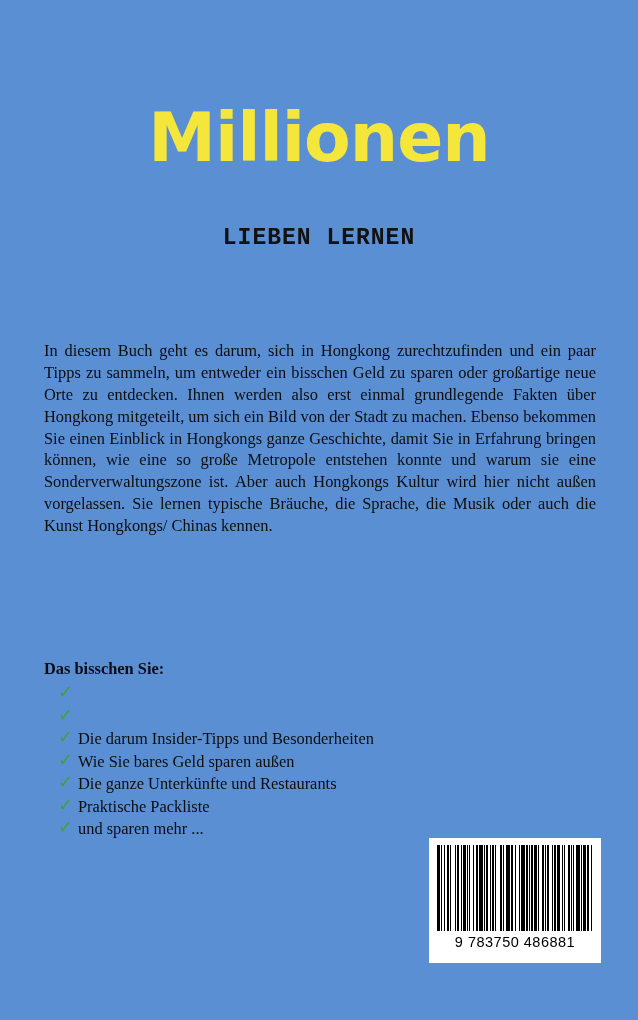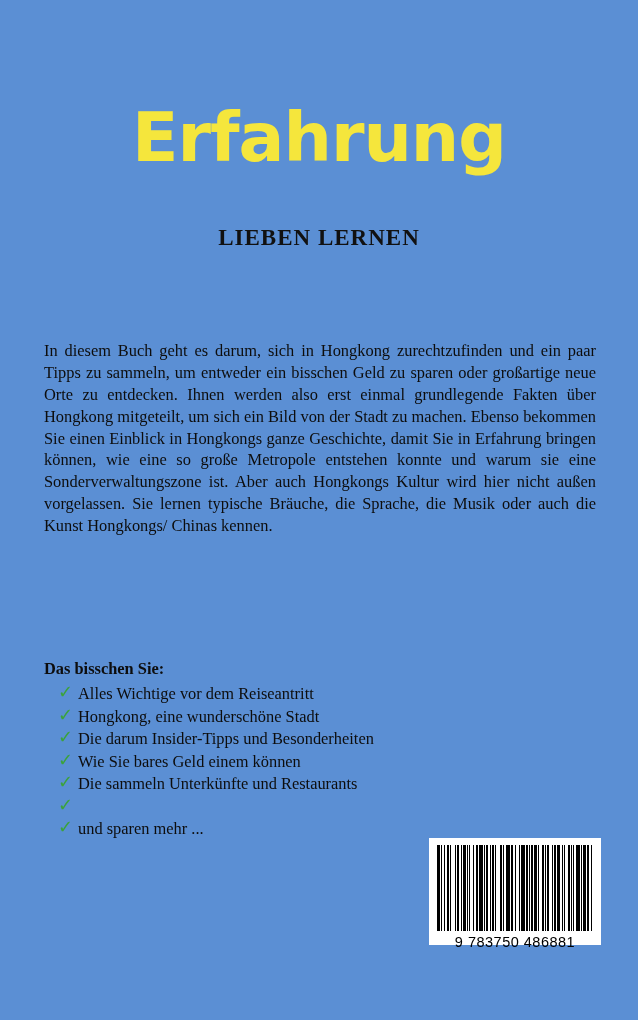--- a/index.html
+++ b/index.html
@@ -31,21 +31,21 @@
     line-height: 1;
     color: #f5e63c;
     letter-spacing: -1px;
   }
   .subtitle {
     position: absolute;
     top: 225px;
     left: 0;
     width: 638px;
     text-align: center;
-    font-family: Liberation Serif, serif;
+    font-family: Liberation Mono, monospace;
     font-weight: bold;
     font-size: 23px;
     letter-spacing: 1px;
     color: #111111;
   }
   .body-text {
     position: absolute;
     top: 340px;
     left: 44px;
     width: 552px;
@@ -90,21 +90,21 @@
   }
   .bullet-label {
     line-height: 21px;
   }
   
   .barcode-box {
     position: absolute;
     left: 429px;
     top: 838px;
     width: 172px;
-    height: 107px;
+    height: 125px;
     background: #ffffff;
     padding: 0;
   }
   .bars {
     position: absolute;
     left: 8px;
     top: 7px;
     width: 156px;
     height: 86px;
     display: flex;
@@ -125,52 +125,51 @@
     color: #000;
     text-align: center;
     white-space: nowrap;
   }
 </style>
 </head>
 <body>
 
 <div class="page">
 
-  <div class="title">Erfahrung</div>
+  <div class="title">Millionen</div>
   <div class="subtitle">LIEBEN LERNEN</div>
 
   <div class="body-text">
     <p>In diesem Buch geht es darum, sich in Hongkong zurechtzufinden und ein paar Tipps zu sammeln, um entweder ein bisschen Geld zu sparen oder großartige neue Orte zu entdecken. Ihnen werden also erst einmal grundlegende Fakten über Hongkong mitgeteilt, um sich ein Bild von der Stadt zu machen. Ebenso bekommen Sie einen Einblick in Hongkongs ganze Geschichte, damit Sie in Erfahrung bringen können, wie eine so große Metropole entstehen konnte und warum sie eine Sonderverwaltungszone ist. Aber auch Hongkongs Kultur wird hier nicht außen vorgelassen. Sie lernen typische Bräuche, die Sprache, die Musik oder auch die Kunst Hongkongs/ Chinas kennen.</p>
   </div>
 
   <div class="expect-heading">Das bisschen Sie:</div>
 
   <div class="bullets">
     <div class="bullet">
       <span class="check">✓</span>
-      <span class="bullet-label">Alles Wichtige vor dem Reiseantritt</span>
-    </div>
-    <div class="bullet">
-      <span class="check">✓</span>
-      <span class="bullet-label">Hongkong, eine wunderschöne Stadt</span>
+    </div>
+    <div class="bullet">
+      <span class="check">✓</span>
     </div>
     <div class="bullet">
       <span class="check">✓</span>
       <span class="bullet-label">Die darum Insider-Tipps und Besonderheiten</span>
     </div>
     <div class="bullet">
       <span class="check">✓</span>
-      <span class="bullet-label">Wie Sie bares Geld einem können</span>
-    </div>
-    <div class="bullet">
-      <span class="check">✓</span>
-      <span class="bullet-label">Die sammeln Unterkünfte und Restaurants</span>
-    </div>
-    <div class="bullet">
-      <span class="check">✓</span>
+      <span class="bullet-label">Wie Sie bares Geld sparen außen</span>
+    </div>
+    <div class="bullet">
+      <span class="check">✓</span>
+      <span class="bullet-label">Die ganze Unterkünfte und Restaurants</span>
+    </div>
+    <div class="bullet">
+      <span class="check">✓</span>
+      <span class="bullet-label">Praktische Packliste</span>
     </div>
     <div class="bullet">
       <span class="check">✓</span>
       <span class="bullet-label">und sparen mehr ...</span>
     </div>
   </div>
 
   <div class="barcode-box">
     <div class="bars" id="bars">
         <span style="width: 2.87117px; background: rgb(0, 0, 0);"></span>

